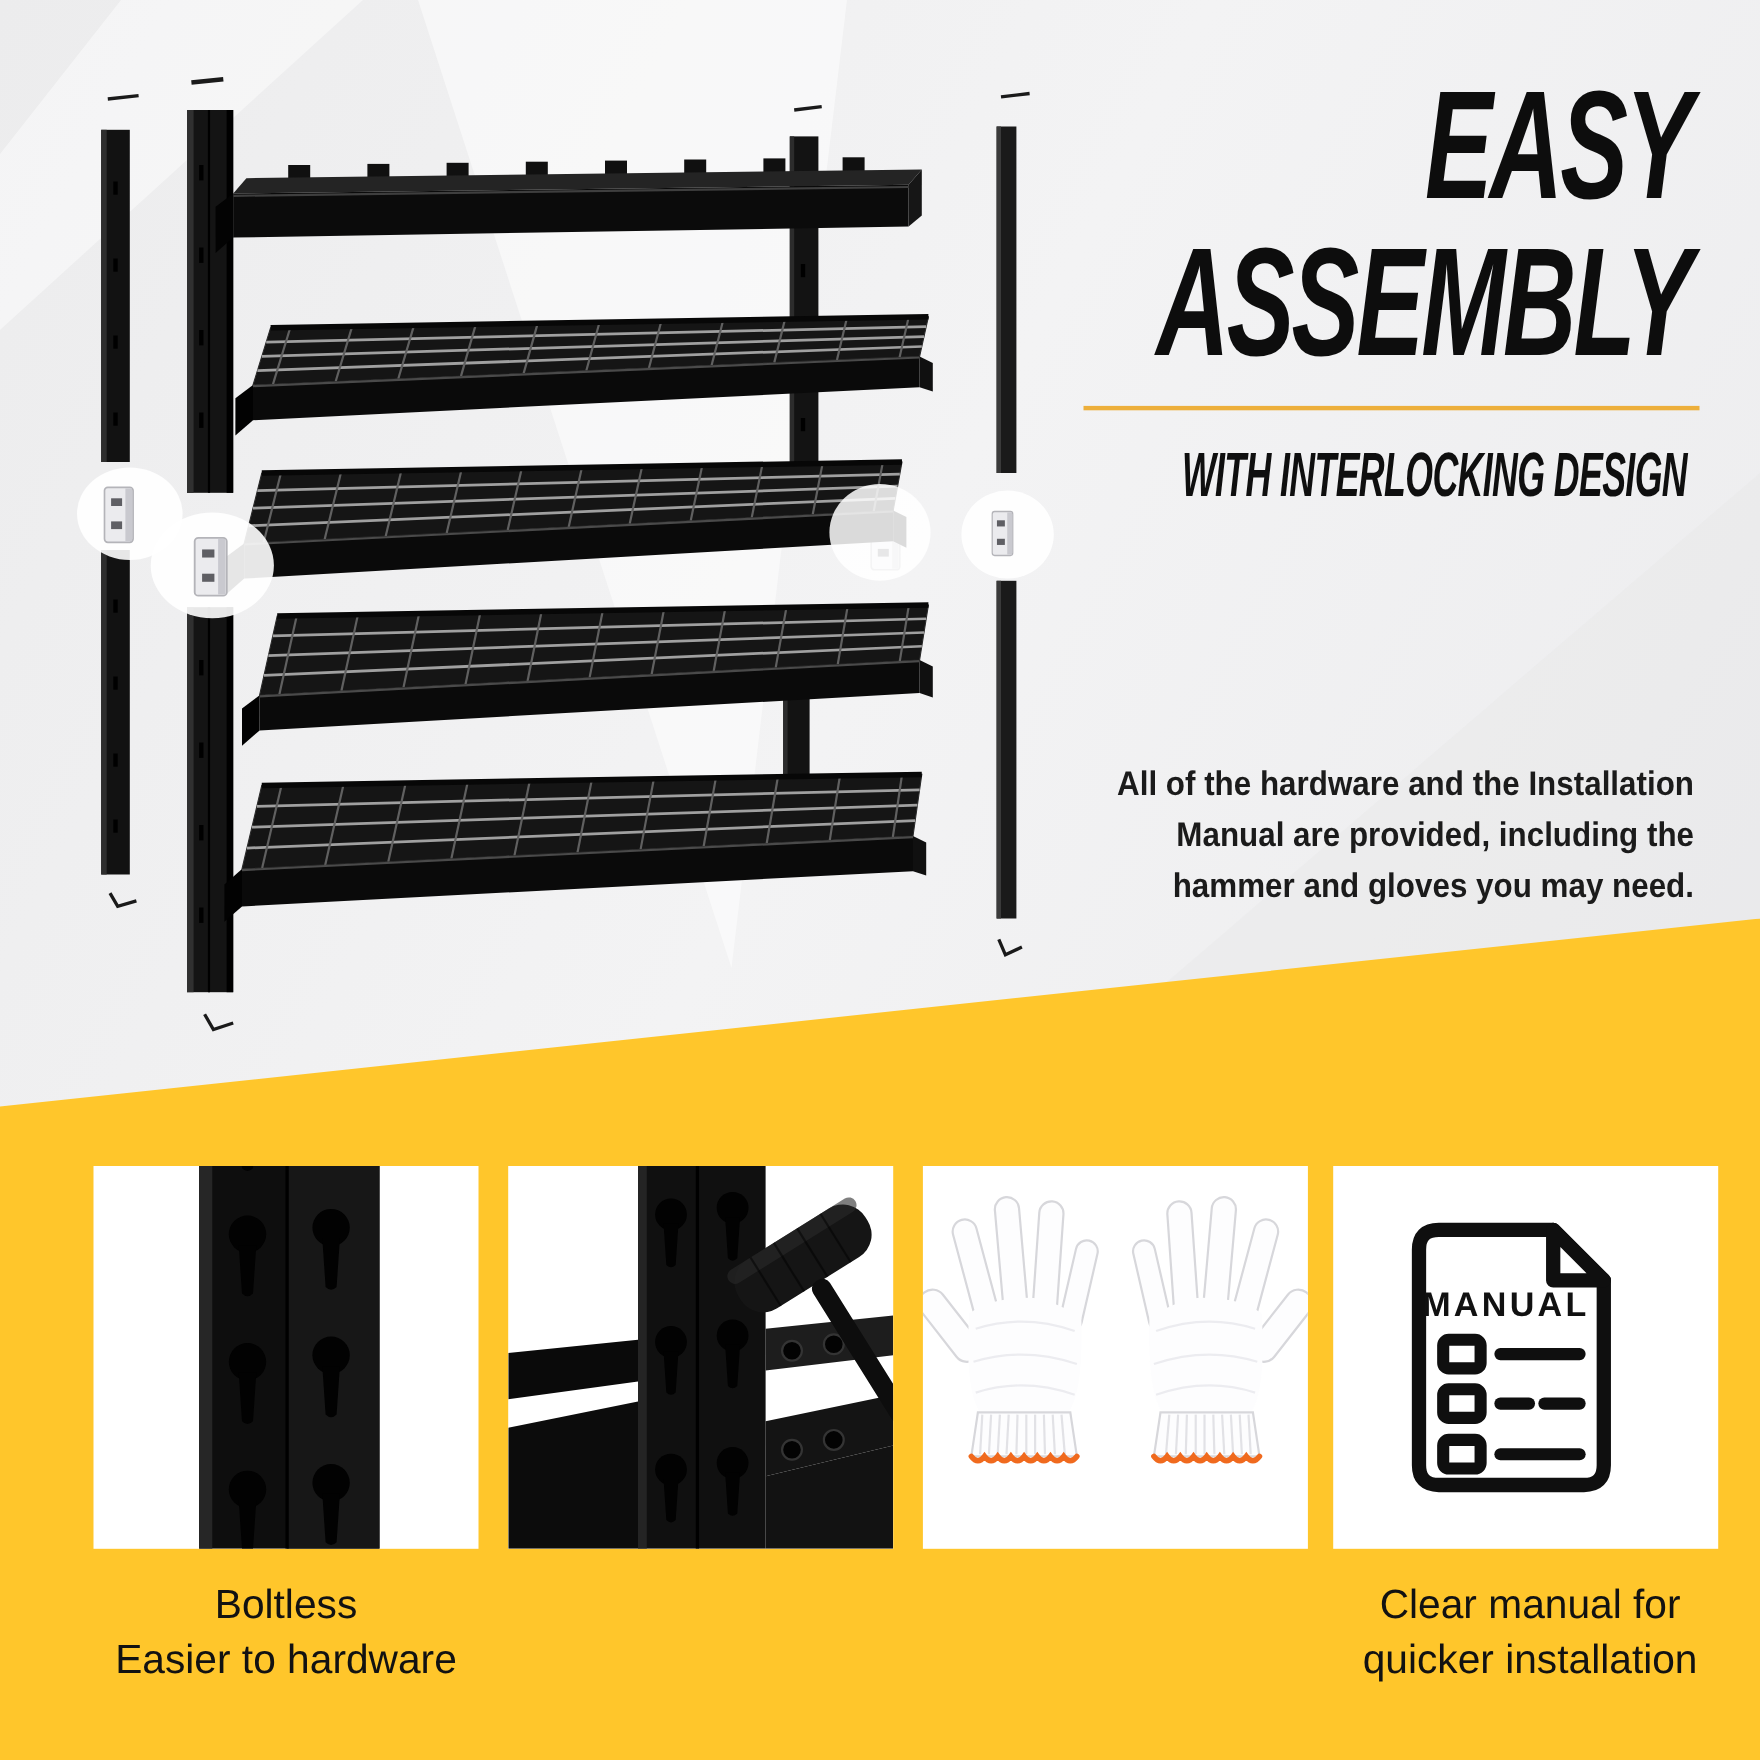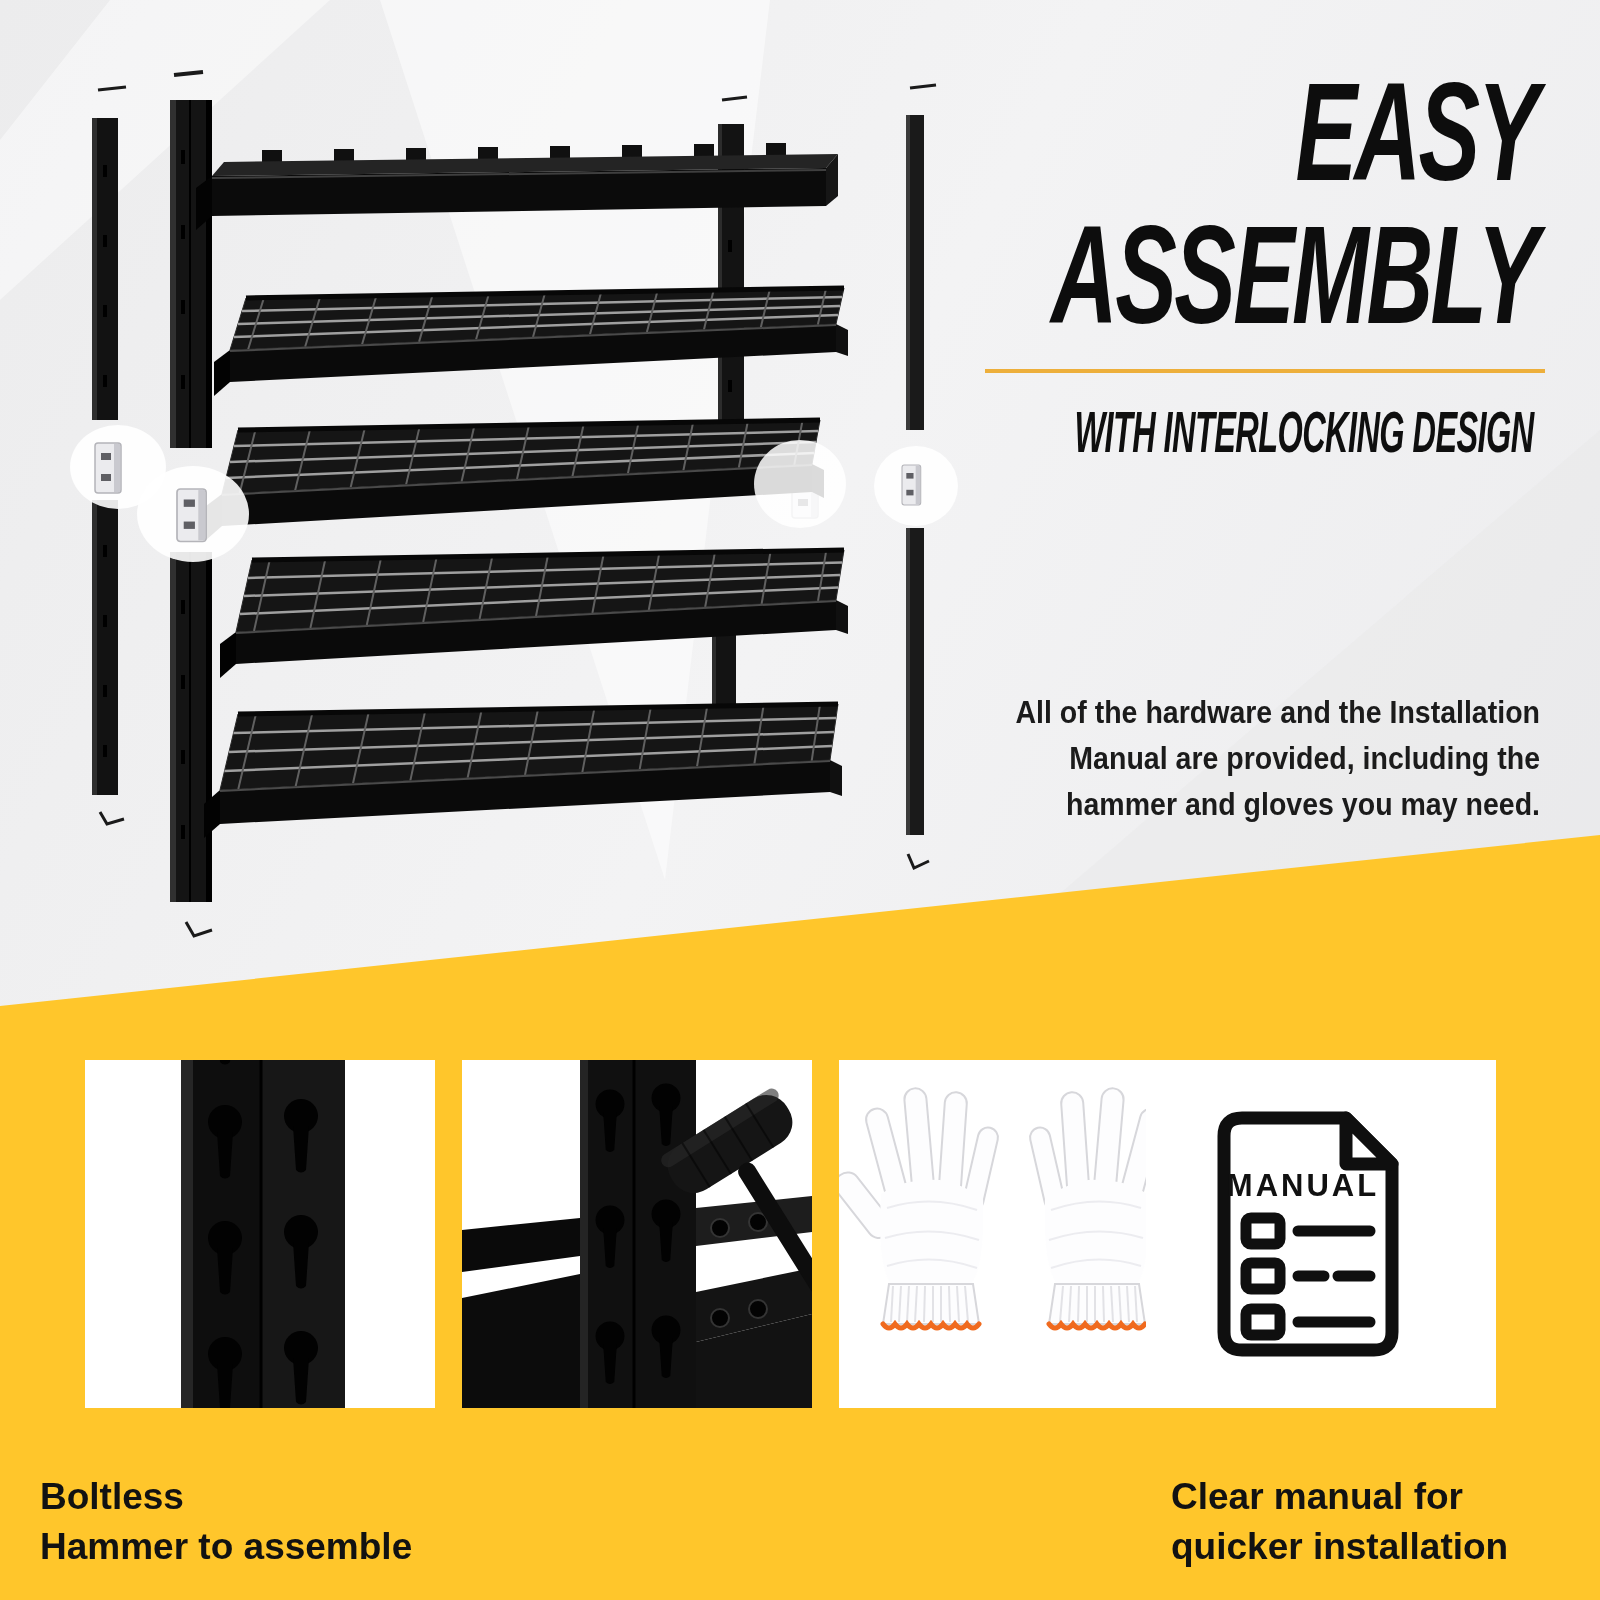--- a/index.html
+++ b/index.html
@@ -32,24 +32,24 @@
   .body-copy{
     position:absolute;top:690px;right:60px;width:660px;text-align:right;
     font-weight:bold;font-size:31px;line-height:46px;color:#1b1b1b;
     transform:scaleX(.92);transform-origin:100% 0;
   }
   .body-copy div{white-space:nowrap;}
   .card{
     position:absolute;top:1060px;width:350px;height:348px;background:#ffffff;overflow:hidden;
   }
   .card svg{display:block;}
-  #card-1{left:85px}#card-2{left:462px}#card-3{left:839px}#card-4{left:1146px}
+  #card-1{left:85px}#card-2{left:462px}#card-3{left:839px}#card-4{left:1212px}
   .caption{
-    position:absolute;top:1434px;width:440px;text-align:left;
-    font-weight:bold;font-size:37px;line-height:50px;color:#121212;margin-top:38px;
+    position:absolute;top:1434px;width:440px;text-align:center;
+    font-weight:normal;font-size:37px;line-height:50px;color:#121212;
   }
   #caption-1{left:40px}#caption-2{left:417px}#caption-3{left:794px}#caption-4{left:1171px}
 </style>
 </head>
 <body>
 
 <div class="canvas">
 
   <svg class="bg-svg" width="1600" height="1600" aria-hidden="true">
     <polygon points="380,0 770,0 665,880" fill="#ffffff" opacity="0.5"></polygon>
@@ -378,20 +378,20 @@
         <line x1="152" y1="216" x2="178" y2="216"></line>
           <line x1="192" y1="216" x2="224" y2="216"></line>
         <rect x="100" y="249" width="34" height="26" rx="5"></rect>
         <line x1="152" y1="262" x2="224" y2="262"></line>
       </g>
     </svg>
   </div>
 
   <div class="caption" id="caption-1">
     <div>Boltless</div>
-    <div>Hammer to assemble</div>
+    <div>Easier to hardware</div>
   </div>
   <div class="caption" id="caption-4">
     <div>Clear manual for</div>
     <div>quicker installation</div>
   </div>
 
 </div>
 
 </body></html>

